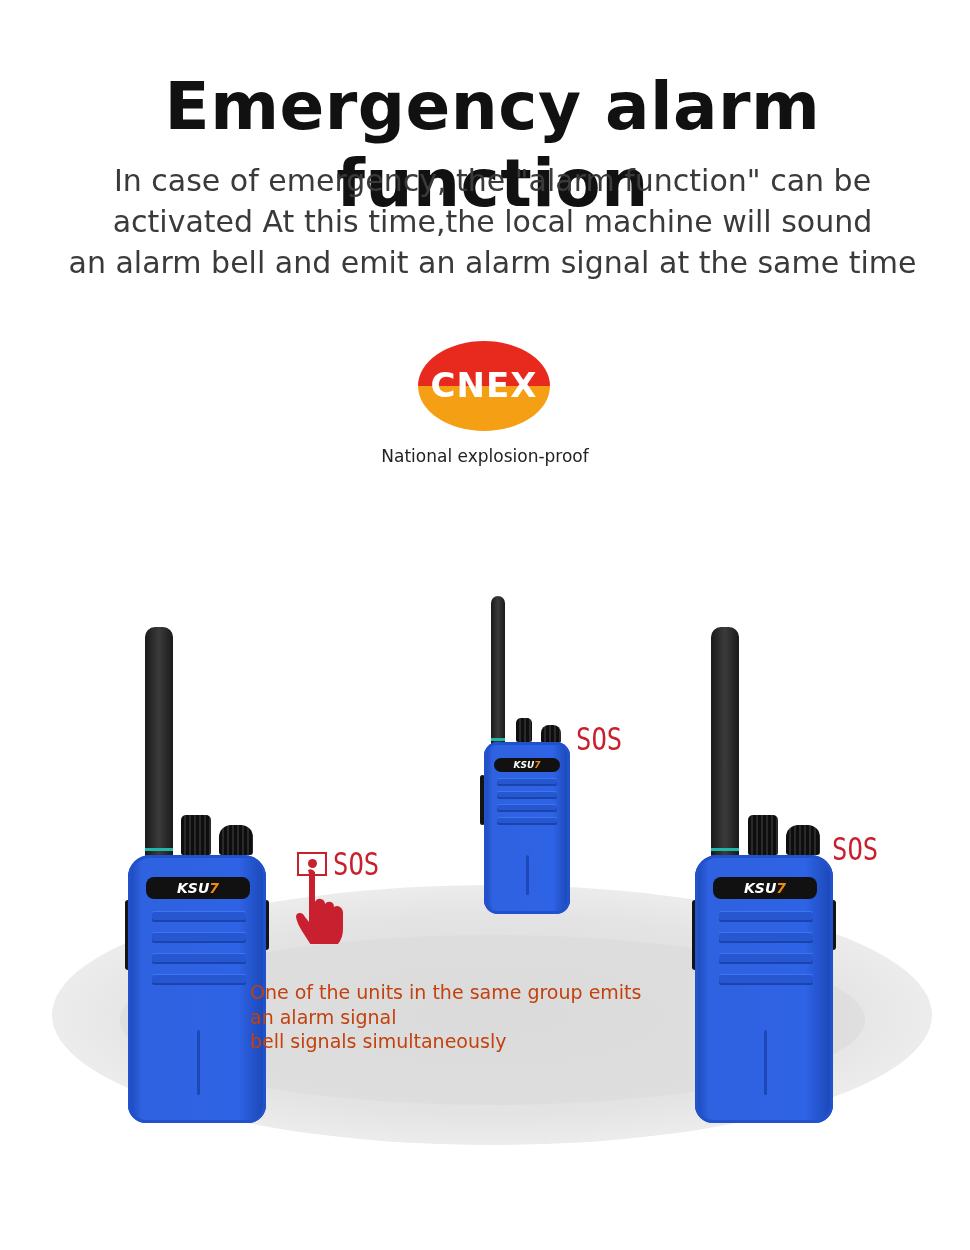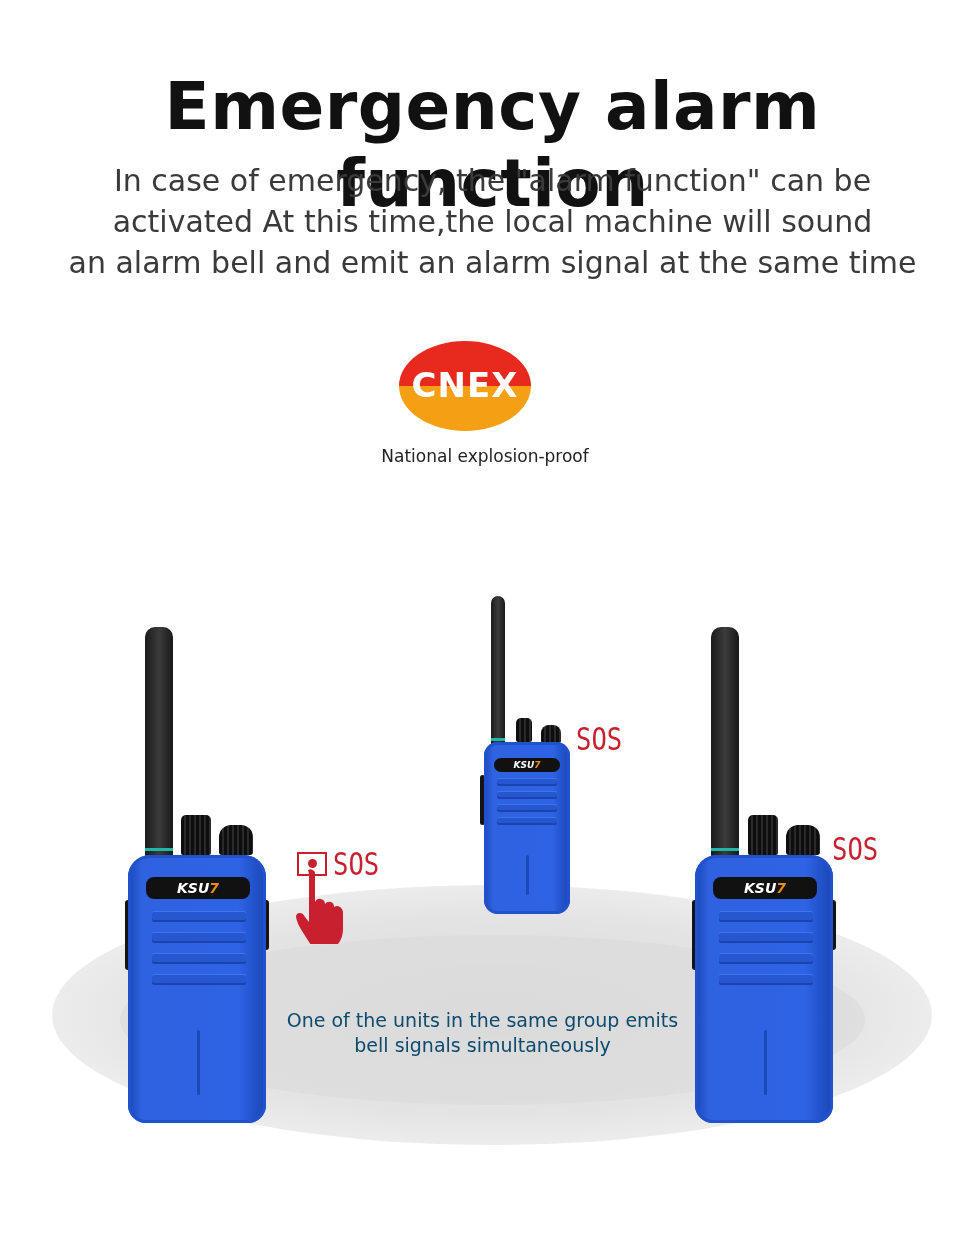--- a/index.html
+++ b/index.html
@@ -1,24 +1,24 @@
 <!DOCTYPE html>
 <html><head>
 <meta charset="utf-8">
 <style>
   html, body { margin:0; padding:0; }
   body { width:970px; height:1250px; background:#ffffff; position:relative; overflow:hidden; font-family:"DejaVu Sans", sans-serif; }
   .title { position:absolute; left:0; width:985px; top:68px; text-align:center; font-size:66px; font-weight:bold; color:#111; letter-spacing:0.5px; }
   .subtitle { position:absolute; left:0; width:985px; top:160px; text-align:center; font-size:30px; line-height:41px; color:#3a3a3a; font-weight:normal; }
-  .logo { position:absolute; left:399px; top:341px; width:132px; height:90px; border-radius:50%; overflow:hidden; background:linear-gradient(to bottom, #e82a1e 0%, #e82a1e 50%, #f5a014 50%, #f5a014 100%); }
+  .logo { position:absolute; left:418px; top:341px; width:132px; height:90px; border-radius:50%; overflow:hidden; background:linear-gradient(to bottom, #e82a1e 0%, #e82a1e 50%, #f5a014 50%, #f5a014 100%); }
   .logo-text { position:absolute; left:0; right:0; top:24px; text-align:center; font-family:"DejaVu Sans", sans-serif; font-weight:bold; font-size:34px; color:#fff; letter-spacing:1px; }
   .logo-caption { position:absolute; left:0; width:970px; top:446px; text-align:center; font-size:17px; font-weight:normal; color:#222; }
   .floor { position:absolute; left:52px; top:885px; width:880px; height:260px; border-radius:50%; background:radial-gradient(ellipse at center, #d9d9d9 0%, #e4e4e4 55%, #f1f1f1 80%, #fbfbfb 100%); }
   .floor-inner { position:absolute; left:120px; top:935px; width:745px; height:170px; border-radius:50%; background:#dcdcdc; opacity:0.7; }
-  .caption { position:absolute; left:250px; width:465px; top:1008px; text-align:center; font-size:19px; line-height:24.5px; color:#0c4a6e; }
+  .caption { position:absolute; left:250px; width:465px; top:980px; text-align:left; font-size:19px; line-height:24.5px; color:#c2410c; }
   .sos { position:absolute; color:#c8202e; font-size:32px; font-family:"DejaVu Sans Mono", monospace; letter-spacing:0; transform:scaleX(0.8); transform-origin:left; }
   .radio { position:absolute; }
   .antenna { position:absolute; background:linear-gradient(to right,#1a1a1a,#3b3b3b,#1a1a1a); border-radius:7px 7px 2px 2px; }
   .ring { position:absolute; background:#1fb7a6; height:3px; }
   .knob { position:absolute; background:repeating-linear-gradient(90deg,#0e0e0e 0 3px,#2a2a2a 3px 5px); border-radius:5px 5px 2px 2px; }
   .body { position:absolute; background:linear-gradient(to right,#1a47b8 0%,#2f62e0 10%,#2e63e5 80%,#1a46b5 100%); border-radius:22px 22px 18px 18px; box-shadow:inset 0 0 0 3px #2152cc; }
   .label { position:absolute; background:#111; border-radius:8px; color:#fff; font-weight:bold; font-style:italic; text-align:center; }
   .label span.o { color:#f08a12; }
   .grille { position:absolute; border-radius:2px; background:#2656d0; box-shadow:0 2px 0 #1a44ad, 0 -1px 0 #3d74f0; }
   .slot { position:absolute; width:3px; background:#1c48b8; border-radius:2px; }
@@ -95,14 +95,15 @@
   <div class="grille" style="left:719px;top:912px;width:94px;height:8px;"></div>
   <div class="grille" style="left:719px;top:933px;width:94px;height:8px;"></div>
   <div class="grille" style="left:719px;top:954px;width:94px;height:8px;"></div>
   <div class="grille" style="left:719px;top:975px;width:94px;height:8px;"></div>
   <div class="slot" style="left:764px;top:1030px;height:65px;"></div>
 </div>
 <div class="sos" style="left:832px;top:830px;">SOS</div>
 
 <div class="caption">
   <div>One of the units in the same group emits</div>
+  <div>an alarm signal</div>
   <div>bell signals simultaneously</div>
 </div>
 
 </body></html>

